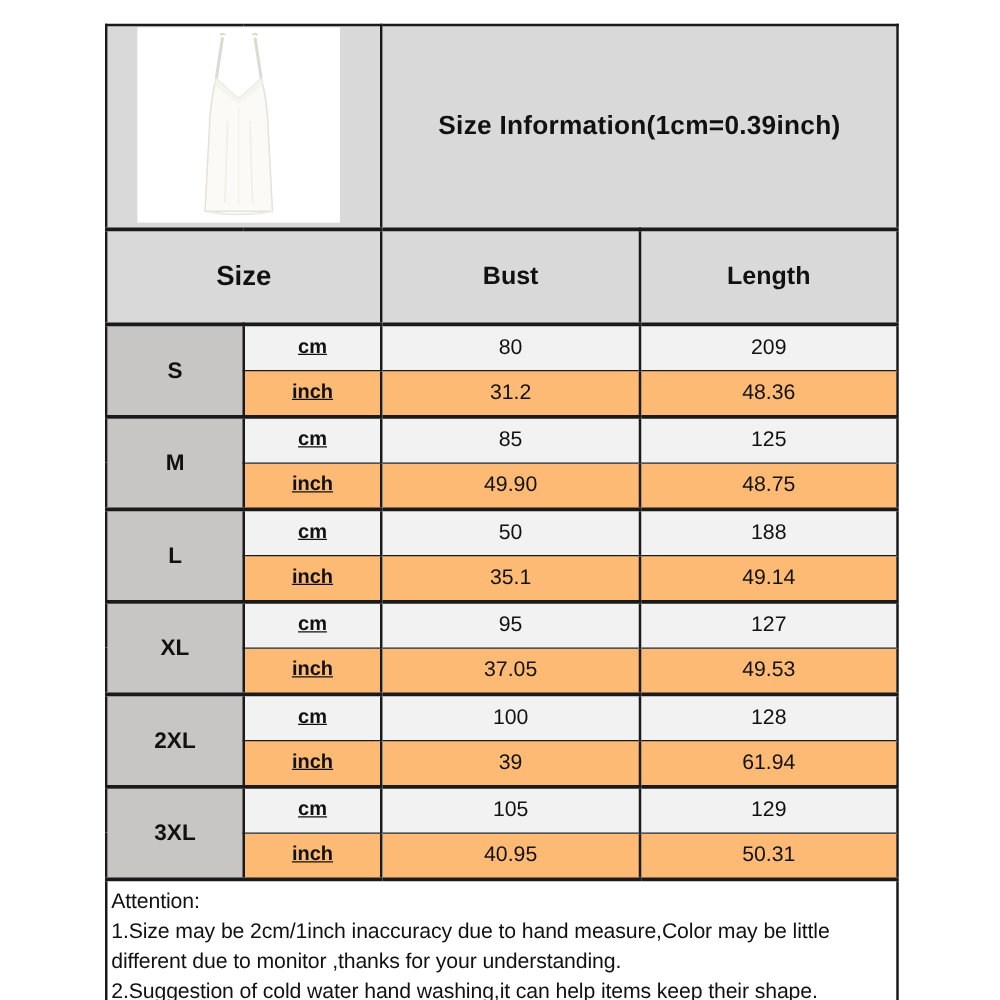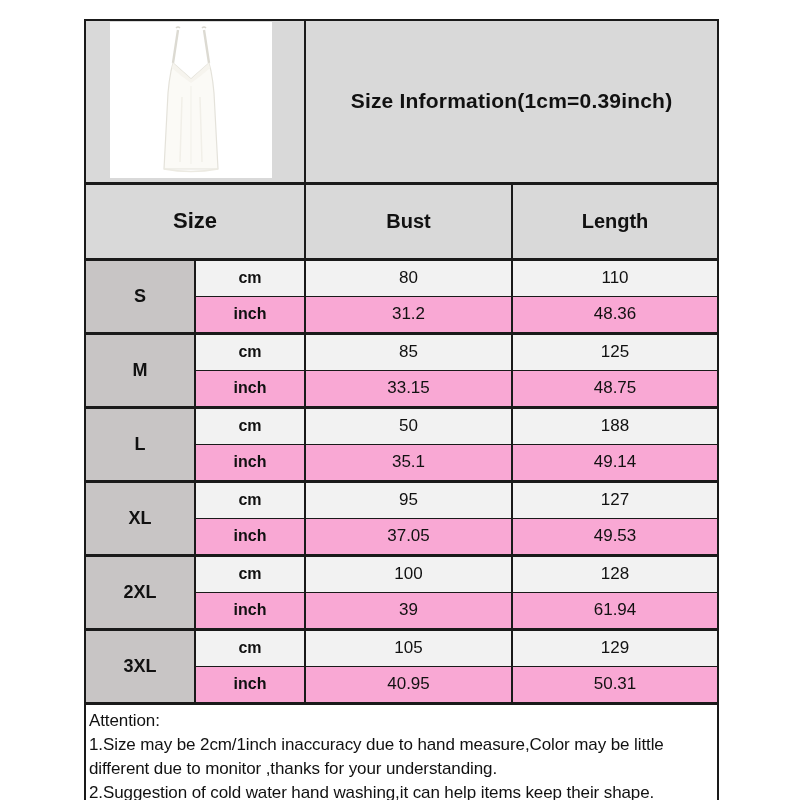--- a/index.html
+++ b/index.html
@@ -26,22 +26,22 @@
   tr.header-row td { background:#d9d9d9; font-weight:bold; border-bottom-width:3px; }
   td.size-header { font-size:22px; }
   td.col-header { font-size:20px; }
 
   
   tr.data-row { height:37px; }
   td.size-label {
     background:#c8c5c5; font-weight:bold; font-size:18px; border-bottom-width:3px;
   }
   tr.cm-row td.sub { background:#f2f2f2; border-bottom-width:1px; }
-  tr.inch-row td.sub { background:#f9a8d4; border-top-width:1px; border-bottom-width:3px;margin-left:44px; }
-  td.unit { font-weight:bold; font-size:16px; }
+  tr.inch-row td.sub { background:#fdba74; border-top-width:1px; border-bottom-width:3px;margin-left:44px; }
+  td.unit { font-weight:bold; font-size:16px;text-decoration:underline; }
   td.val { font-size:17px; font-weight:normal; }
 
   
   tr.attention-row { height:95px; }
   td.attention-cell {
     background:#ffffff; text-align:left; vertical-align:top;
     font-size:17px; line-height:24px; padding:4px 8px 0 3px; letter-spacing:-0.1px;
   }
 </style>
 </head>
@@ -81,37 +81,37 @@
       <tr class="header-row">
         <td colspan="2" class="size-header">Size</td>
         <td class="col-header">Bust</td>
         <td class="col-header">Length</td>
       </tr>
 
       <tr class="data-row cm-row">
         <td rowspan="2" class="size-label">S</td>
         <td class="sub unit">cm</td>
         <td class="sub val">80</td>
-        <td class="sub val">110</td>
+        <td class="sub val">209</td>
       </tr>
       <tr class="data-row inch-row">
         <td class="sub unit">inch</td>
         <td class="sub val">31.2</td>
         <td class="sub val">48.36</td>
       </tr>
 
       <tr class="data-row cm-row">
         <td rowspan="2" class="size-label">M</td>
         <td class="sub unit">cm</td>
         <td class="sub val">85</td>
         <td class="sub val">125</td>
       </tr>
       <tr class="data-row inch-row">
         <td class="sub unit">inch</td>
-        <td class="sub val">33.15</td>
+        <td class="sub val">49.90</td>
         <td class="sub val">48.75</td>
       </tr>
 
       <tr class="data-row cm-row">
         <td rowspan="2" class="size-label">L</td>
         <td class="sub unit">cm</td>
         <td class="sub val">50</td>
         <td class="sub val">188</td>
       </tr>
       <tr class="data-row inch-row">

